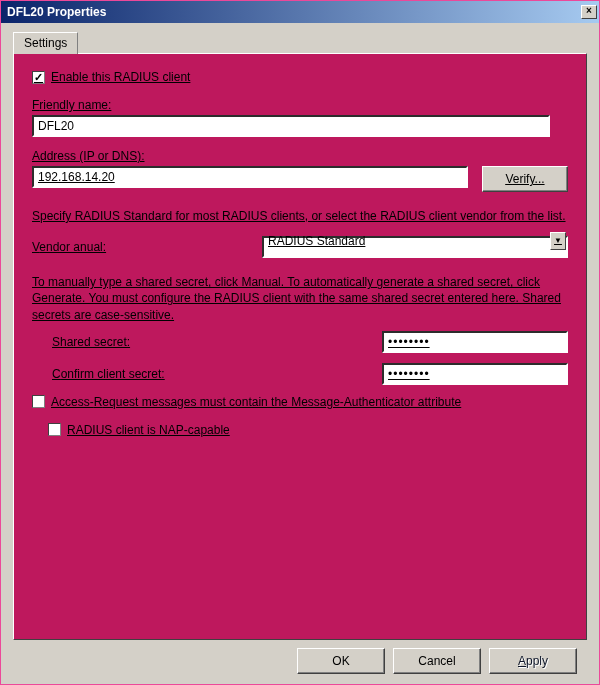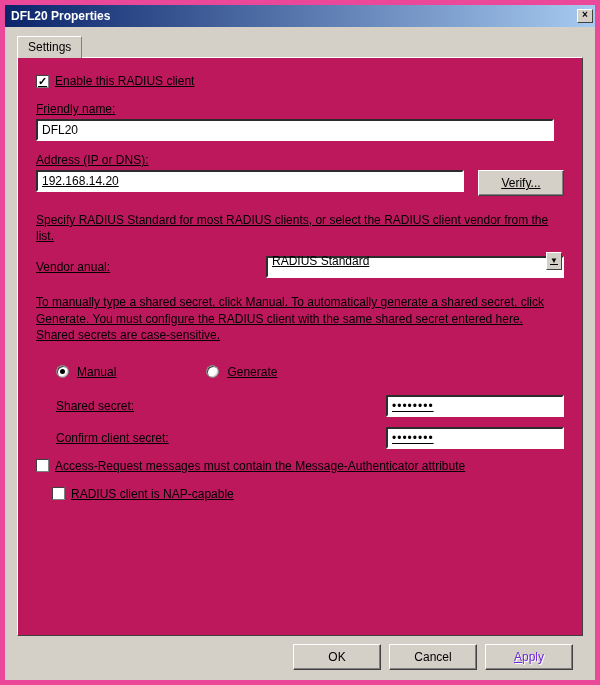--- a/index.html
+++ b/index.html
@@ -10,21 +10,21 @@
     font-family: Tahoma, Arial, sans-serif;
     font-size: 11px;
     width: 600px;
     height: 685px;
     overflow: hidden;
   }
   .window {
     width: 600px;
     height: 685px;
     background: #d4d0c8;
-    border: 5px solid #ec4899;
+    border: 1px solid #ec4899;
     display: flex;
     flex-direction: column;
   }
   .titlebar {
     height: 22px;
     background: linear-gradient(to right, #0a246a, #a6caf0);
     color: #fff;
     display: flex;
     align-items: center;
     padding: 0 2px 0 6px;
@@ -108,21 +108,21 @@
     border-top-color:#fff; border-left-color:#fff;
     box-shadow: inset -1px -1px 0 #808080;
     padding: 3px 0;
     font-family: Tahoma, Arial, sans-serif;
     font-size:12px;
     text-align:center;
     cursor: default;
     min-width: 86px;
     height: 26px;
   }
-  .btn.disabled { color:#6d28d9; text-shadow: 1px 1px 0 #fff;}
+  .btn.disabled { color:#0f172a; text-shadow: 1px 1px 0 #fff;}
   .desc { margin: 16px 0 8px 0; line-height: 1.35;}
   .vendor-row { display:flex; align-items:center; gap:10px; margin-top:12px; margin-bottom:8px;}
   .vendor-row .label { flex: 0 0 220px; margin:0;}
   .select {
     flex:1;
     height:22px;
     background:#fff;
     border:2px inset #fff;
     border-top-color:#808080; border-left-color:#808080;
     display:flex; align-items:center; justify-content:space-between;
@@ -194,30 +194,20 @@
       <div class="vendor-row">
         <span class="label"><span class="accel">V</span><span>endor anual:</span></span>
         <div class="select">
           <span>RADIUS Standard</span>
           <span class="select-arrow">▼</span>
         </div>
       </div>
 
       <div class="desc">To manually type a shared secret, click Manual. To automatically generate a shared secret, click Generate. You must configure the RADIUS client with the same shared secret entered here. Shared secrets are case-sensitive.</div>
 
-      <div class="radio-row">
-        <div class="radio-option">
-          <span class="radio checked"></span>
-          <span><span class="accel">M</span><span>anual</span></span>
-        </div>
-        <div class="radio-option">
-          <span class="radio"></span>
-          <span><span class="accel">G</span><span>enerate</span></span>
-        </div>
-      </div>
 
       <div class="secret-row">
         <span class="slabel"><span class="accel">S</span><span>hared secret:</span></span>
         <input class="textbox pw" type="text" value="••••••••" style="">
       </div>
 
       <div class="secret-row">
         <span class="slabel"><span class="accel">C</span><span>onfirm client secret:</span></span>
         <input class="textbox pw" type="text" value="••••••••" style="">
       </div>

